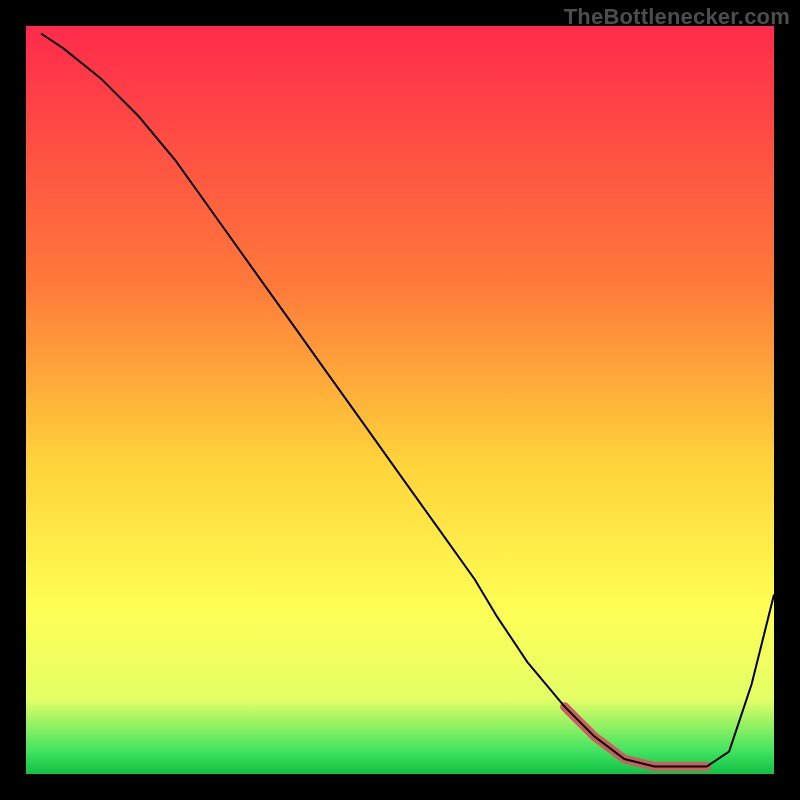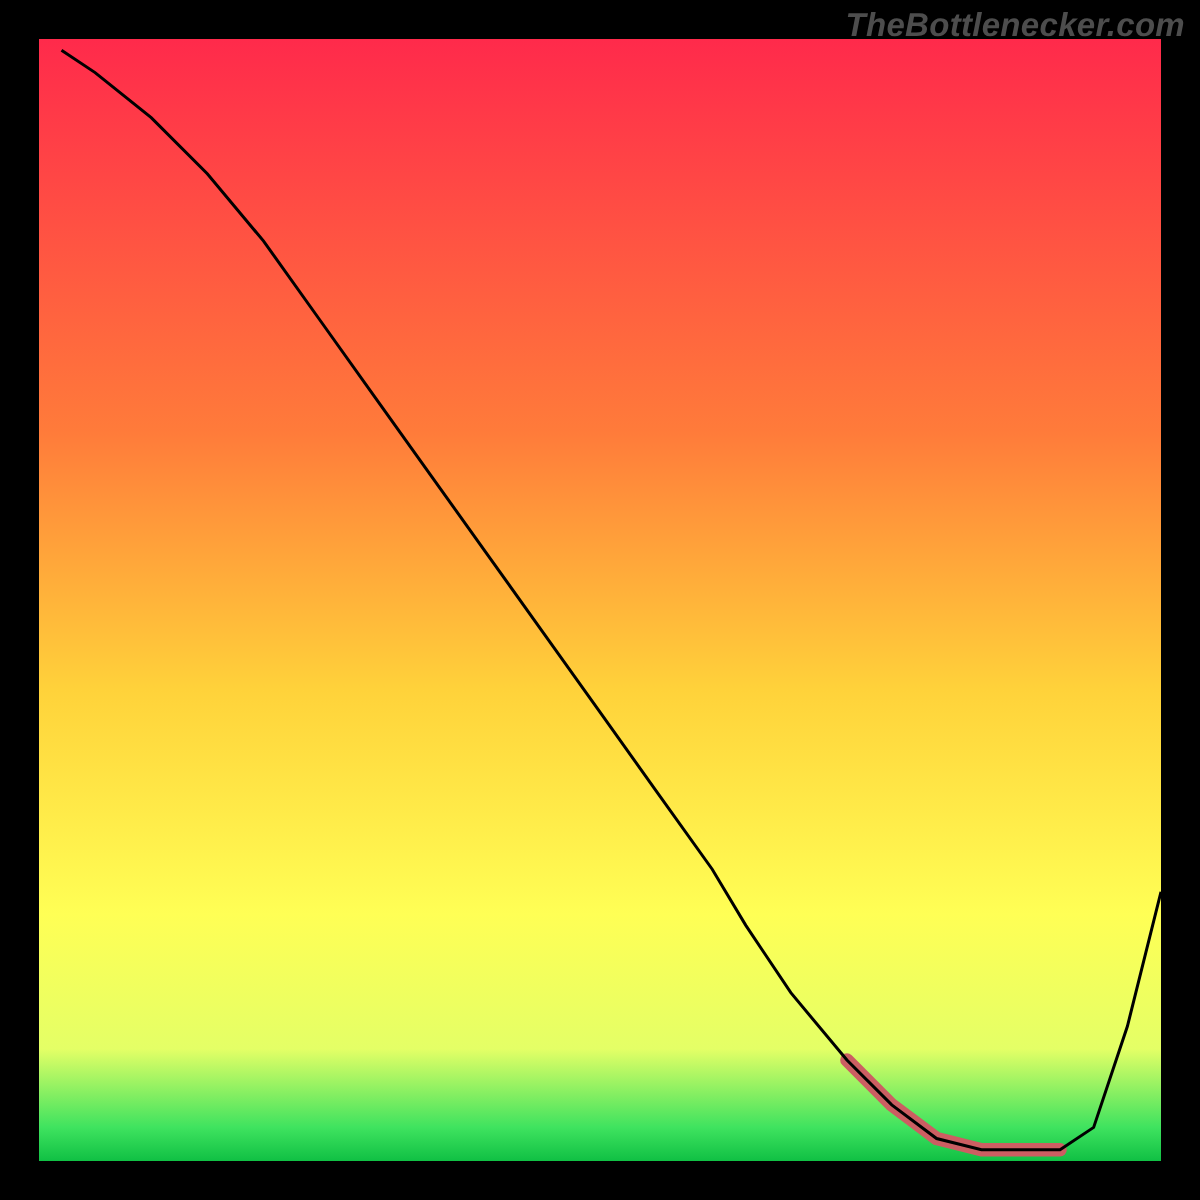--- a/index.html
+++ b/index.html
@@ -21,21 +21,20 @@
   .watermark {
     position: absolute;
     top: 4px;
     right: 10px;
     color: #4d4d4d;
     font-family: Arial, Helvetica, sans-serif;
     font-size: 22px;
     font-weight: 600;
     letter-spacing: 0.2px;
     z-index: 10;
-    font-style: italic;
   }
   svg.plot {
     position: absolute;
     left: 0;
     top: 0;
     width: 748px;
     height: 748px;
   }
 </style>
 </head>

